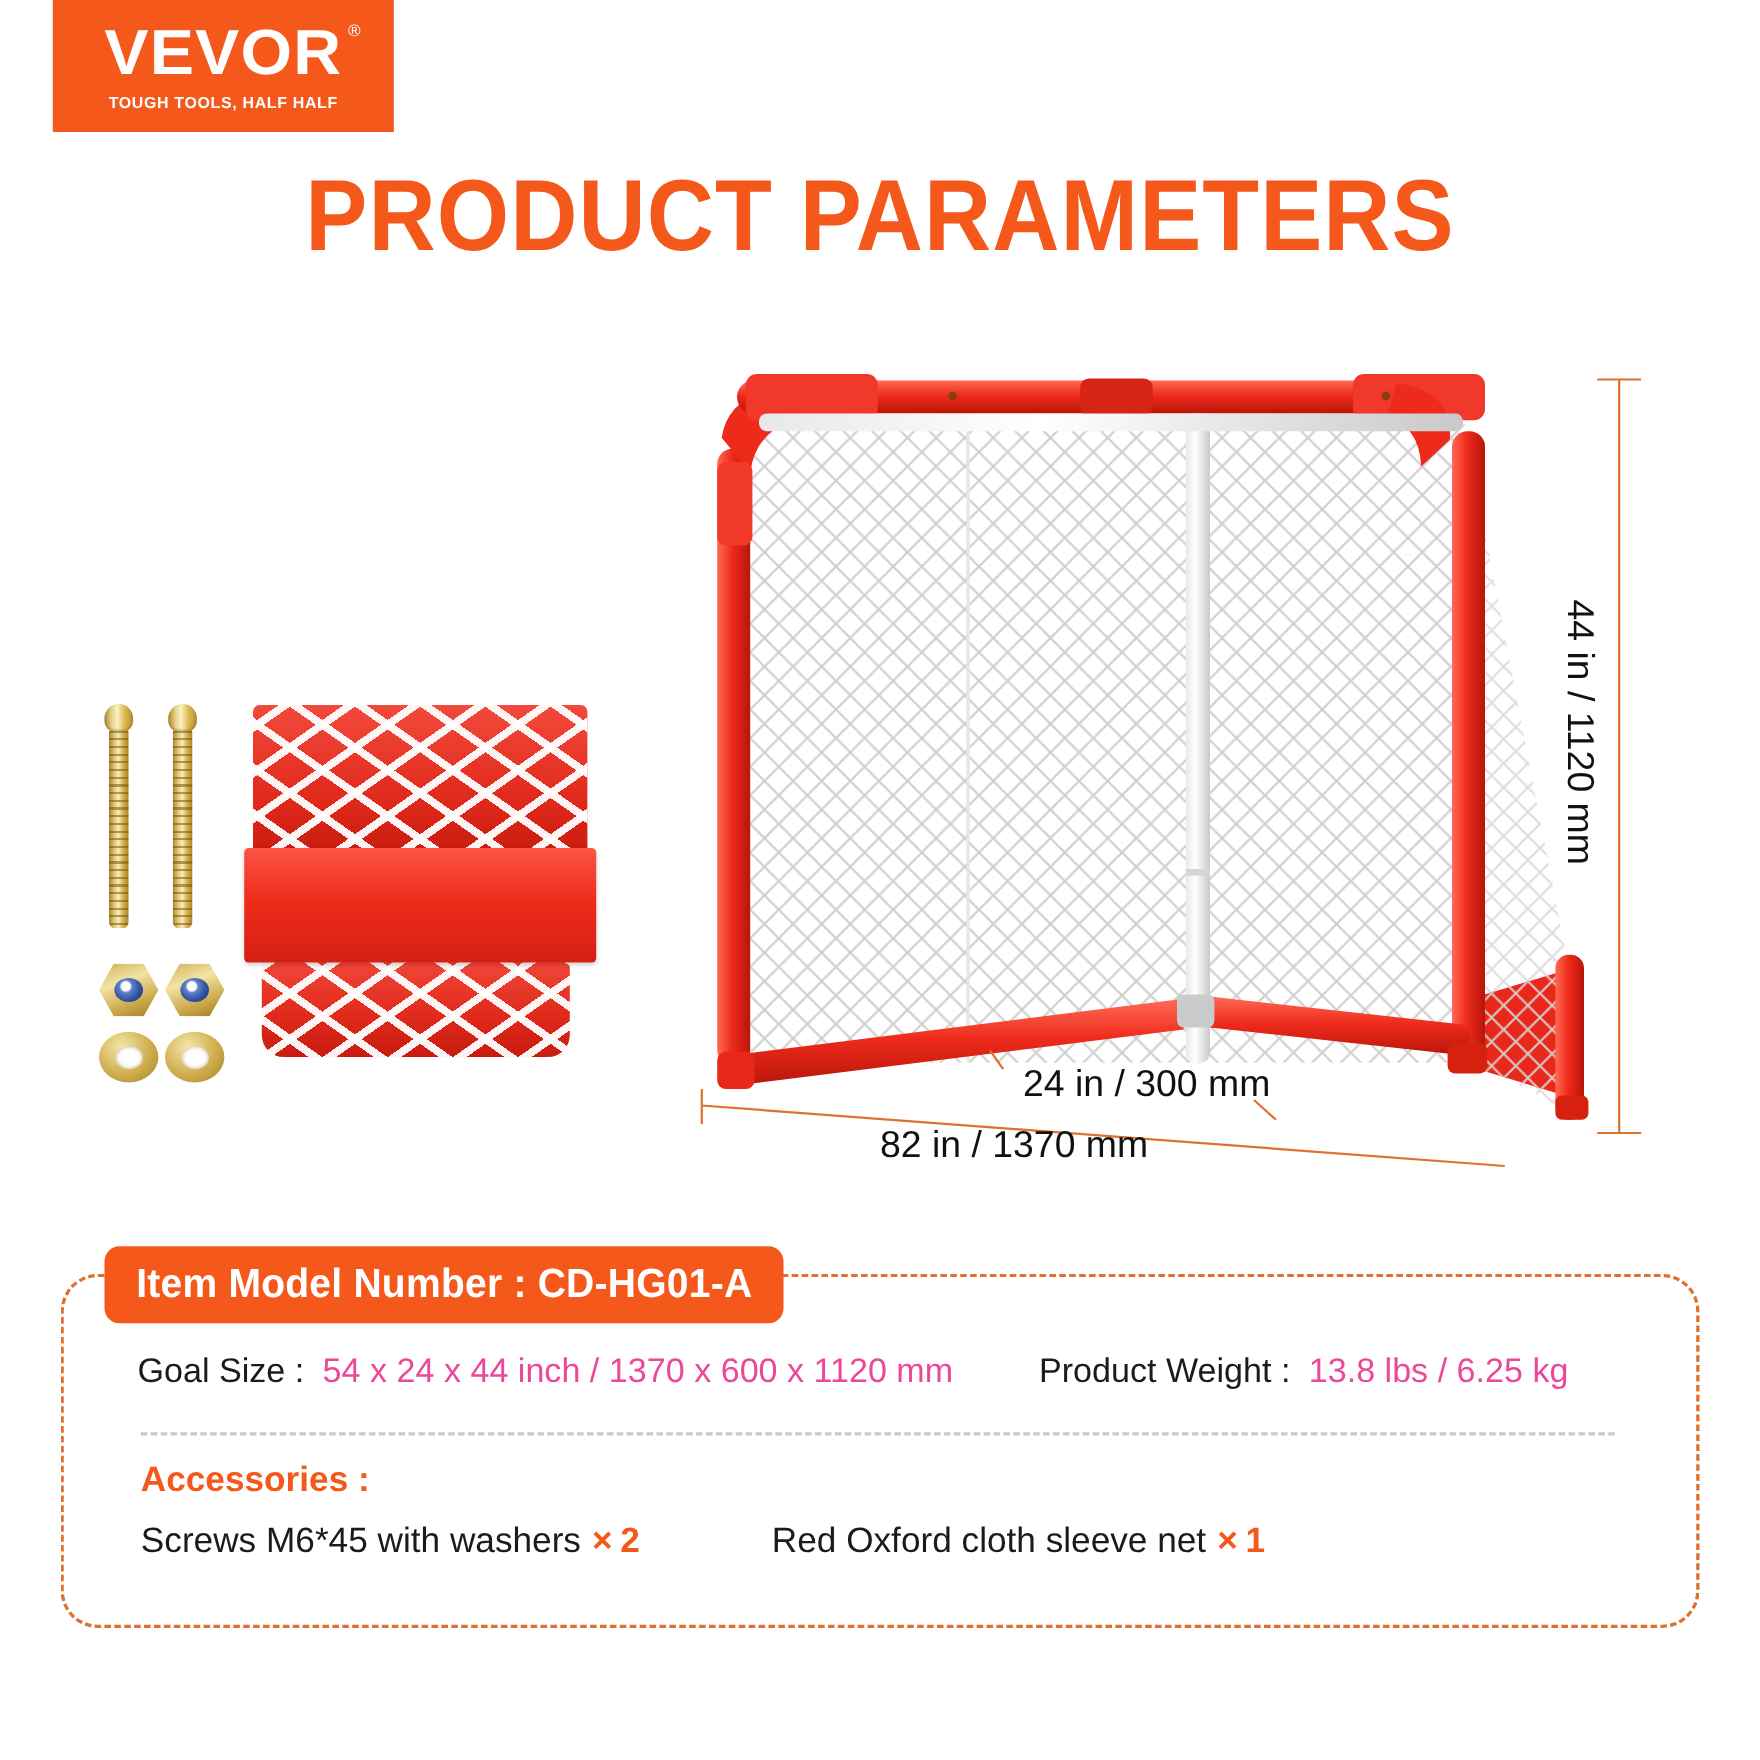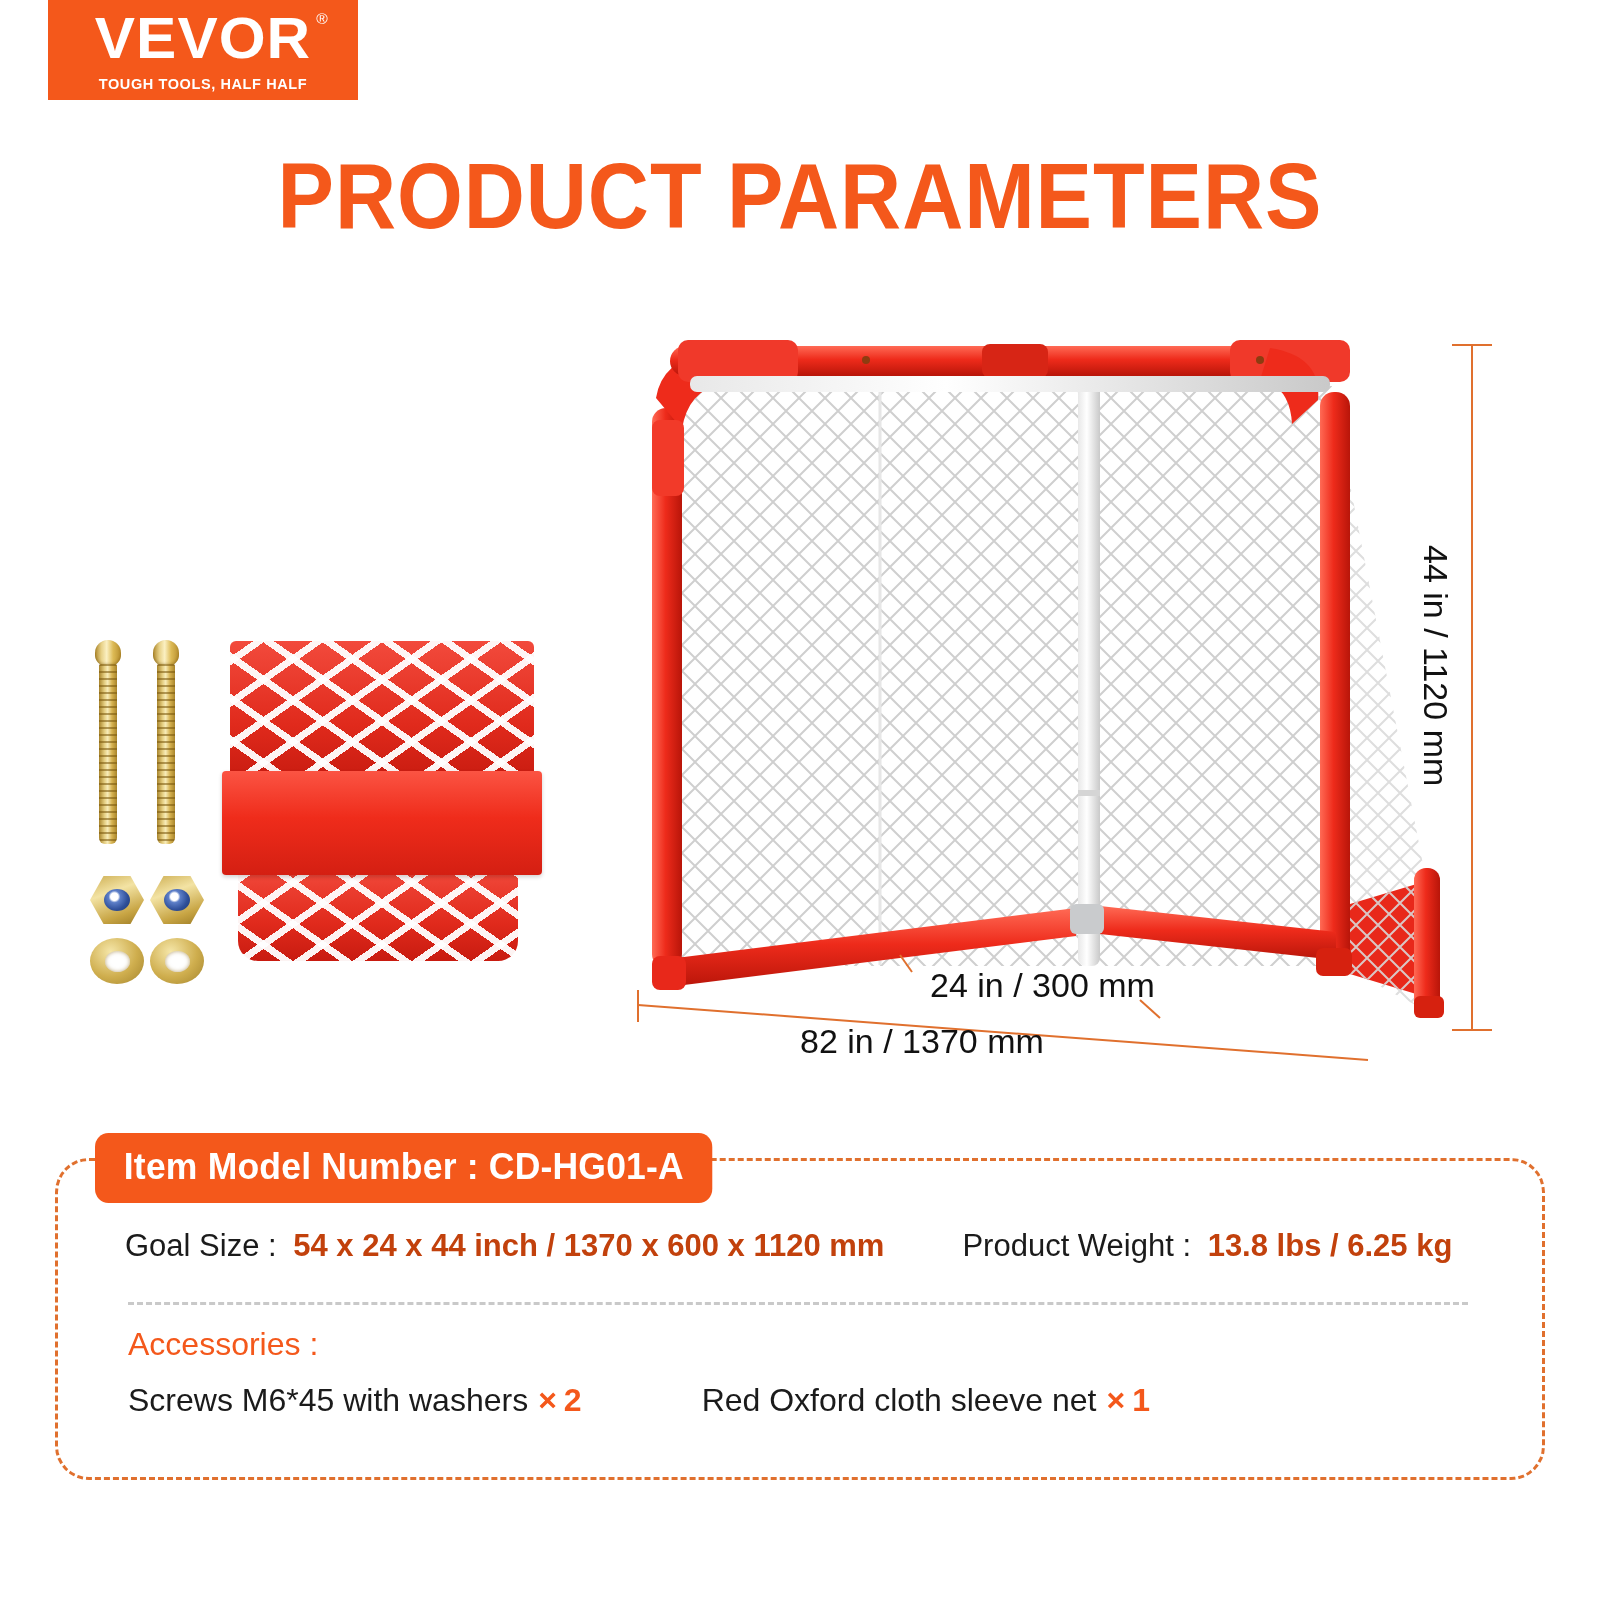--- a/index.html
+++ b/index.html
@@ -14,21 +14,21 @@
     font-family: "Liberation Sans", sans-serif;
     overflow: hidden;
   }
 
   
   .logo-box {
     position: absolute;
     left: 48px;
     top: 0;
     width: 310px;
-    height: 100px;
+    height: 120px;
     background: #F4581B;
     display: flex;
     flex-direction: column;
     align-items: center;
     justify-content: center;
   }
   .logo-word {
     color: #ffffff;
     font-size: 58px;
     font-weight: bold;
@@ -206,38 +206,38 @@
     left: 125px;
     top: 1228px;
     width: 1350px;
     display: flex;
     align-items: baseline;
     font-size: 31px;
   }
   .spec-goal { white-space: nowrap; }
   .spec-weight { white-space: nowrap; margin-left: 78px; }
   .lbl { color: #1b1b1b; }
-  .val { color: #c2410c; font-weight: bold; margin-left: 8px; }
+  .val { color: #ec4899; font-weight: normal; margin-left: 8px; }
 
   .divider {
     position: absolute;
     left: 128px;
     top: 1302px;
     width: 1340px;
     height: 0;
     border-top: 3px dashed #c9c9c9;
   }
 
   .acc-title {
     position: absolute;
     left: 128px;
     top: 1326px;
     color: #F4581B;
     font-size: 32px;
-    font-weight: normal;
+    font-weight: bold;
   }
   .acc-list {
     position: absolute;
     left: 128px;
     top: 1382px;
     display: flex;
     align-items: baseline;
     font-size: 32px;
     color: #1b1b1b;
   }

